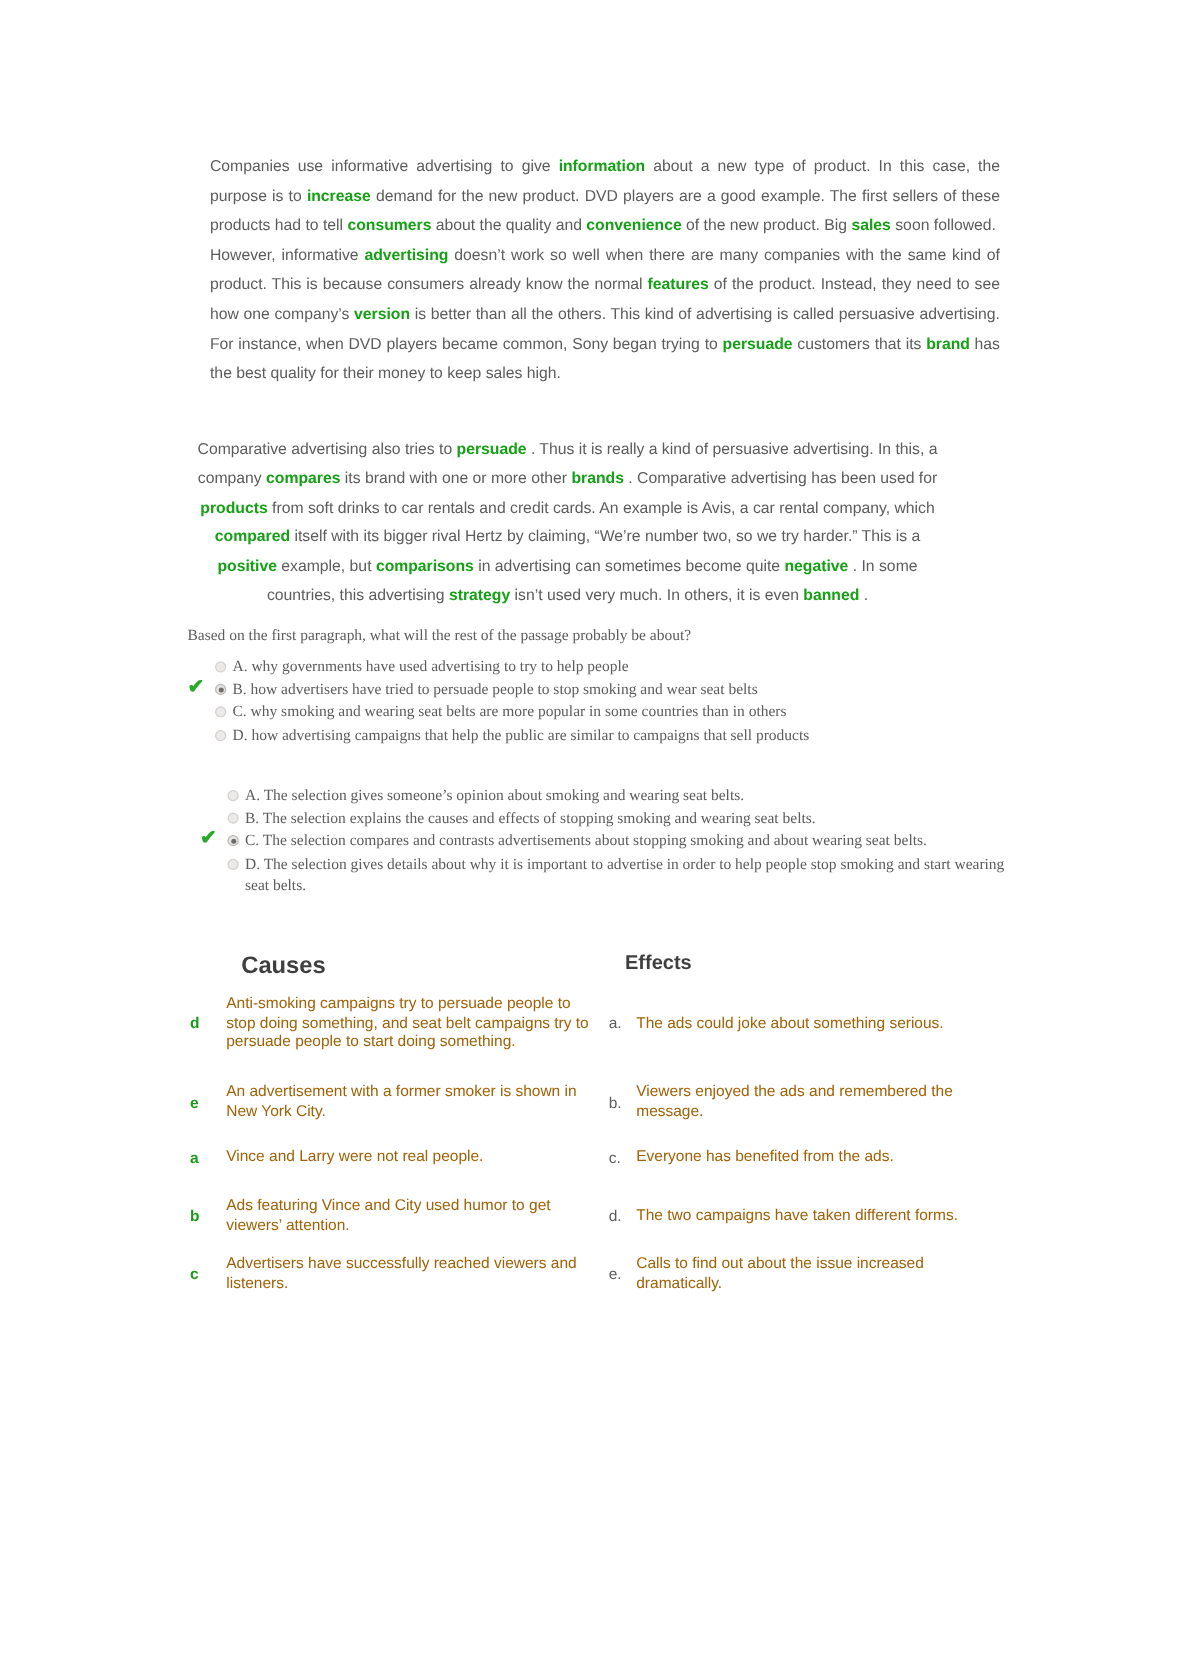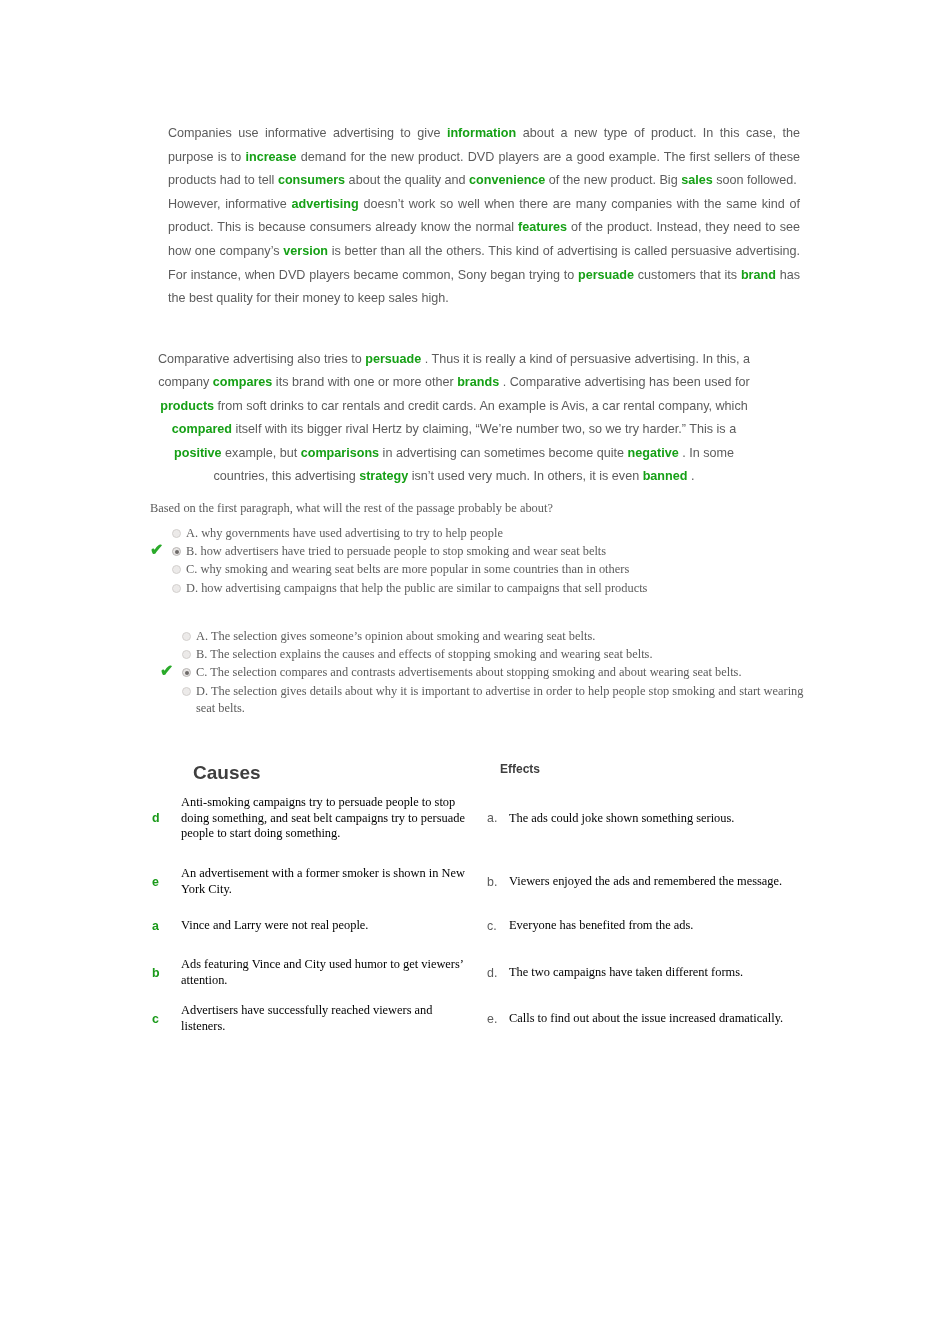--- a/index.html
+++ b/index.html
@@ -130,21 +130,21 @@
     left: 53px;
     top: 0;
     font-size: 19px;
     font-weight: bold;
     color: #3f3f3f;
   }
   .ce-head .h-effects {
     position: absolute;
     left: 360px;
     top: 0;
-    font-size: 12px;
+    font-size: 16px;
     font-weight: bold;
     color: #3f3f3f;
   }
 
   .ce-row {
     position: relative;
     display: flex;
   }
   .ce-col {
     position: relative;
@@ -168,23 +168,22 @@
     width: 22px;
     flex: none;
     font-size: 12.4px;
     color: #5c5c5c;
     text-align: left;
   }
   .ce-text {
     flex: 1;
     font-size: 12.4px;
     line-height: 15.6px;
-    color: #000000;
+    color: #a16207;
     padding-right: 10px;
-    font-family: Liberation Serif, serif;
   }
   .ce-left-pad { padding-left: 21px; }
 </style>
 </head>
 <body>
 
 <div class="page">
 
   <div class="passage-a">
     <div class="para"><span>Companies use informative advertising to give </span><span class="kw">information</span><span> about a new type of product. In this case, the purpose is to </span><span class="kw">increase</span><span> demand for the new product. DVD players are a good example. The first sellers of these products had to tell </span><span class="kw">consumers</span><span> about the quality and </span><span class="kw">convenience</span><span> of the new product. Big </span><span class="kw">sales</span><span> soon followed.</span></div>
@@ -220,21 +219,21 @@
       <div class="h-effects">Effects</div>
     </div>
     <div style="position: relative; height: 290px;">
         <div class="ce-row" style="position: absolute; left: 0px; top: 9px; width: 680px;">
           <div class="ce-col left">
             <div class="ce-marker">d</div>
             <div class="ce-text ce-left-pad">Anti-smoking campaigns try to persuade people to stop doing something, and seat belt campaigns try to persuade people to start doing something.</div>
           </div>
           <div class="ce-col right">
             <div class="ce-letter">a.</div>
-            <div class="ce-text">The ads could joke shown something serious.</div>
+            <div class="ce-text">The ads could joke about something serious.</div>
           </div>
         </div>
         <div class="ce-row" style="position: absolute; left: 0px; top: 80px; width: 680px;">
           <div class="ce-col left">
             <div class="ce-marker">e</div>
             <div class="ce-text ce-left-pad">An advertisement with a former smoker is shown in New York City.</div>
           </div>
           <div class="ce-col right">
             <div class="ce-letter">b.</div>
             <div class="ce-text">Viewers enjoyed the ads and remembered the message.</div>

